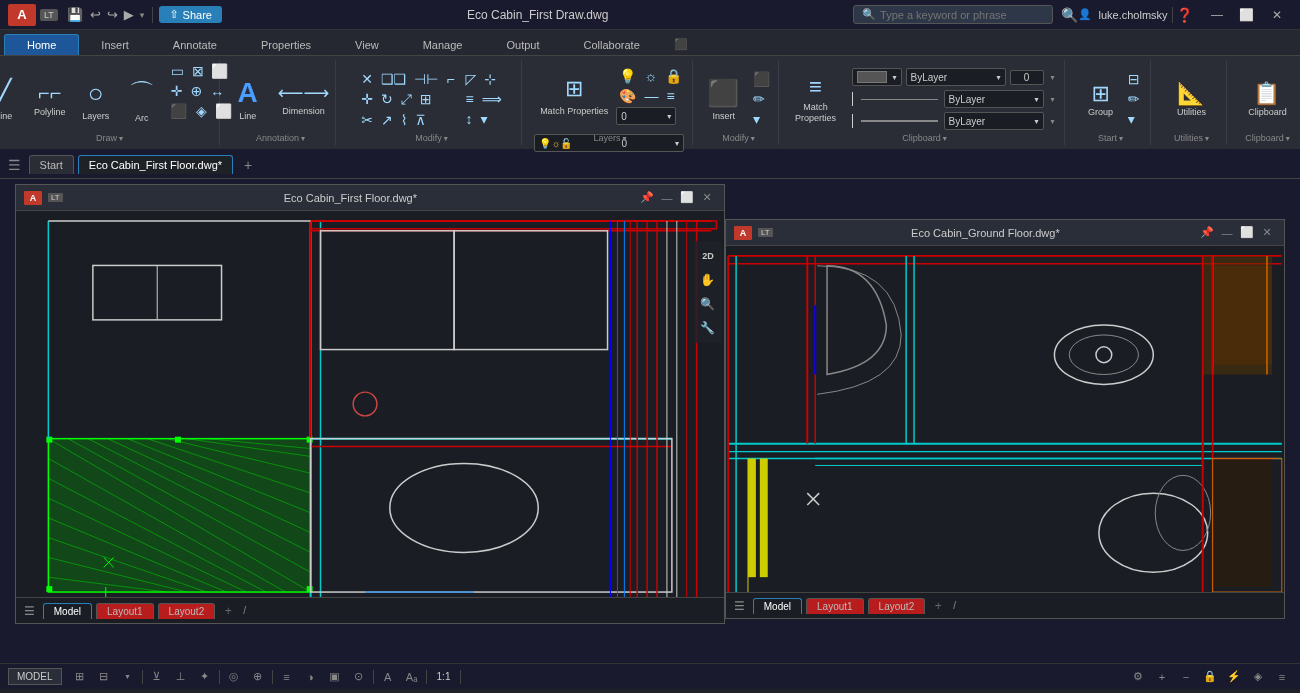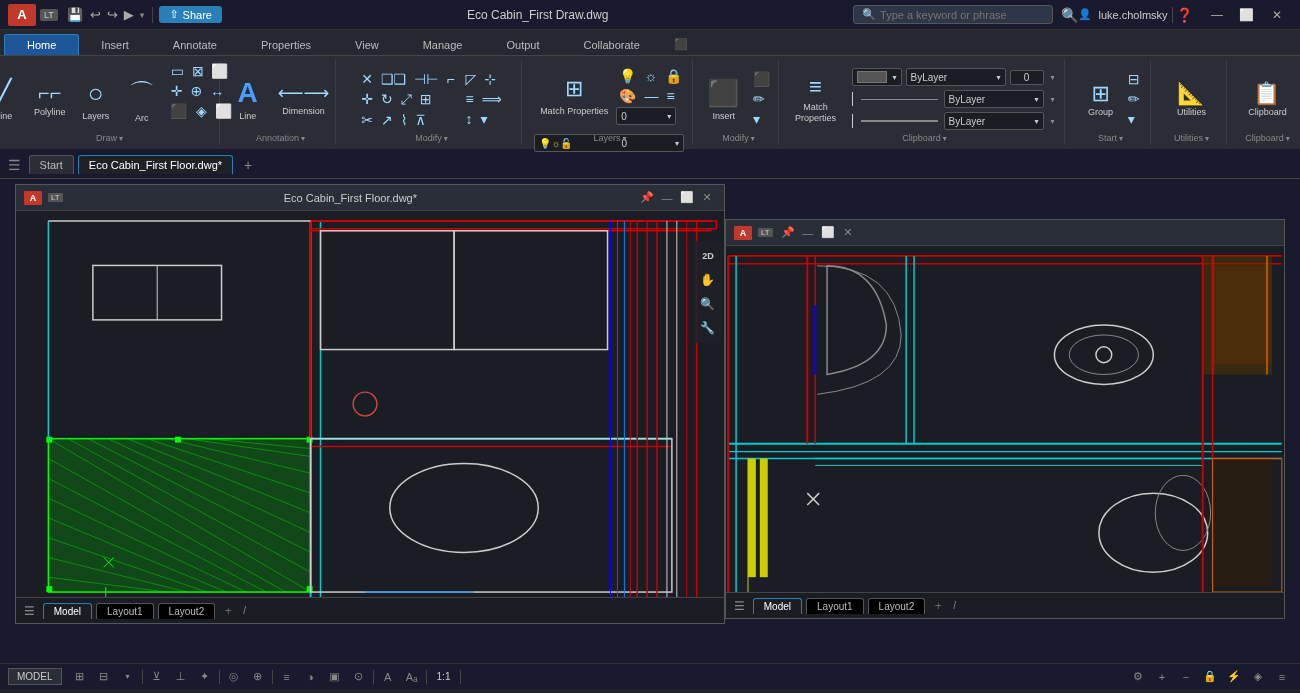--- a/index.html
+++ b/index.html
@@ -55,21 +55,21 @@
     
     .cad-window { position: absolute; background: #1a1e24; border: 1px solid #555; overflow: hidden; }
     .cad-window-titlebar { height: 26px; background: #2a2e38; display: flex; align-items: center; padding: 0 8px; gap: 6px; border-bottom: 1px solid #444; }
     .cad-window-titlebar .win-icon { width: 18px; height: 14px; background: #c0392b; border-radius: 1px; display: flex; align-items: center; justify-content: center; color: white; font-weight: bold; font-size: 9px; }
     .cad-window-titlebar .win-badge { background: #555; color: #ccc; font-size: 8px; padding: 0 3px; border-radius: 1px; }
     .cad-window-titlebar .win-title { flex: 1; text-align: center; font-size: 11px; color: #ccc; }
     .cad-window-titlebar .win-controls { display: flex; gap: 2px; }
     .cad-window-titlebar .win-ctrl { width: 18px; height: 18px; display: flex; align-items: center; justify-content: center; cursor: pointer; color: #888; font-size: 11px; border-radius: 2px; }
     .cad-canvas { width: 100%; height: calc(100% - 52px); position: relative; overflow: hidden; }
     .cad-tabs { height: 26px; background: #1a1e24; display: flex; align-items: center; padding: 0 8px; gap: 4px; border-top: 1px solid #444; }
-    .cad-tab { padding: 2px 10px; border-radius: 3px 3px 0 0; cursor: pointer; font-size: 10px; color: #bbb; border: 1px solid #555; border-bottom: none; background: #000000; }
+    .cad-tab { padding: 2px 10px; border-radius: 3px 3px 0 0; cursor: pointer; font-size: 10px; color: #bbb; border: 1px solid #555; border-bottom: none; background: #b91c1c; }
     .cad-tab.active { background: #1a1e24; color: white; border-color: #2980b9; }
     .cad-tab-add { width: 18px; height: 18px; display: flex; align-items: center; justify-content: center; color: #666; cursor: pointer; font-size: 12px; }
 
     
     .cad-nav-sidebar { position: absolute; right: 2px; top: 30px; width: 28px; background: rgba(30,34,40,0.85); border-radius: 4px; display: flex; flex-direction: column; align-items: center; gap: 2px; padding: 4px 2px; }
     .cad-nav-btn { width: 22px; height: 22px; display: flex; align-items: center; justify-content: center; cursor: pointer; color: #888; font-size: 12px; border-radius: 2px; }
 
     
     .floor-plan-svg { width: 100%; height: 100%; }
 
@@ -624,20 +624,21 @@
       <div class="cad-tab">Layout2</div>
       <div class="cad-tab-add">+</div>
       <div style="color:#888;font-size:10px;margin-left:2px;">/</div>
     </div>
   </div>
 
   <div class="cad-window" style="left:725px;top:40px;width:560px;height:400px;">
     <div class="cad-window-titlebar">
       <div class="win-icon">A</div>
       <div class="win-badge">LT</div>
+      <div class="win-title">Eco Cabin_Ground Floor.dwg*</div>
       <div class="win-controls">
         <span class="win-ctrl">📌</span>
         <span class="win-ctrl">—</span>
         <span class="win-ctrl">⬜</span>
         <span class="win-ctrl close">✕</span>
       </div>
     </div>
 
     <div class="cad-canvas">
       <svg class="floor-plan-svg" viewBox="0 0 560 350" xmlns="http://www.w3.org/2000/svg">

